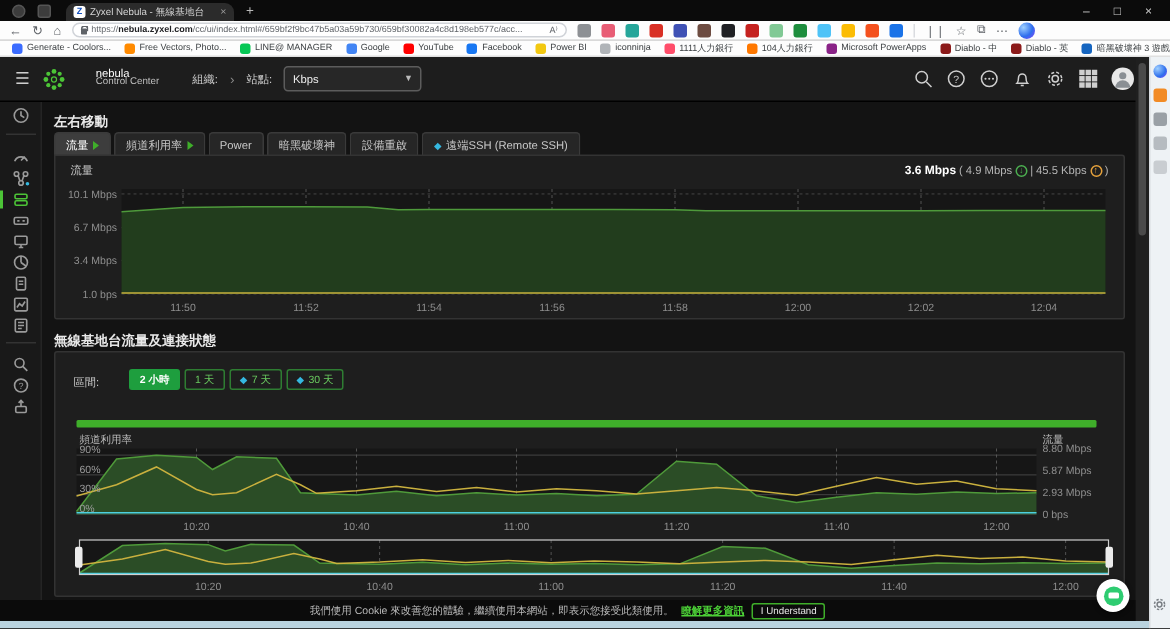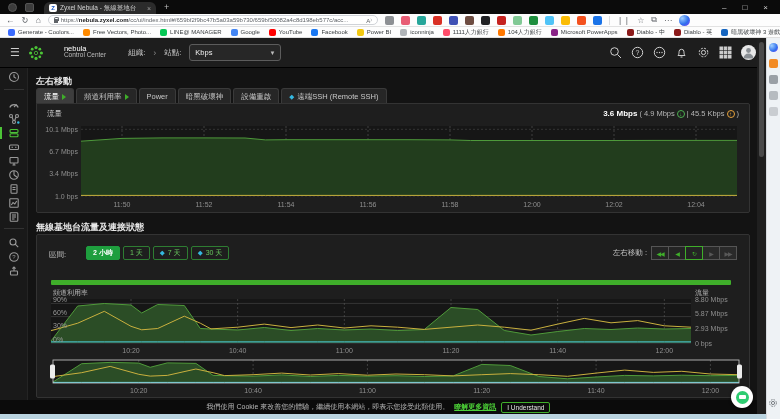--- a/index.html
+++ b/index.html
@@ -557,45 +557,20 @@
               <div class="int-btn">
                 <span class="pro-ico show">◆</span>
                 <span>7 天</span>
               </div>
 
               <div class="int-btn">
                 <span class="pro-ico show">◆</span>
                 <span>30 天</span>
               </div>
             </div>
-          <div id="pan-group">
-            <span>左右移動 :</span>
-            <div id="pan-btns">
-
-                <div class="pan-btn on">
-                  <span>◀◀</span>
-                </div>
-
-                <div class="pan-btn on">
-                  <span>◀</span>
-                </div>
-
-                <div class="pan-btn on focus">
-                  <span>↻</span>
-                </div>
-
-                <div class="pan-btn dis">
-                  <span>▶</span>
-                </div>
-
-                <div class="pan-btn dis">
-                  <span>▶▶</span>
-                </div>
-              </div>
-          </div>
         </div>
         <div id="statusbar" style="background: rgb(63, 174, 42);"></div>
         <svg class="chart-svg" id="chart1" width="706" height="68" viewBox="0 0 706 68">
             <rect x="8" y="12" width="640" height="44" fill="#161616"></rect>
             <line x1="8" x2="648" y1="16.4" y2="16.4" stroke="#4a4a4a" stroke-width="0.6"></line>
             <line x1="8" x2="648" y1="29.6" y2="29.6" stroke="#4a4a4a" stroke-width="0.6"></line>
             <line x1="8" x2="648" y1="42.8" y2="42.8" stroke="#4a4a4a" stroke-width="0.6"></line>
             <line x1="8" x2="648" y1="56" y2="56" stroke="#4a4a4a" stroke-width="0.6"></line>
             <line x1="88" x2="88" y1="12" y2="56" stroke="#5a5a5a" stroke-width="0.6" stroke-dasharray="2,2"></line>
             <text x="88" y="66" fill="#8f8f8f" font-size="7" text-anchor="middle">10:20</text>

